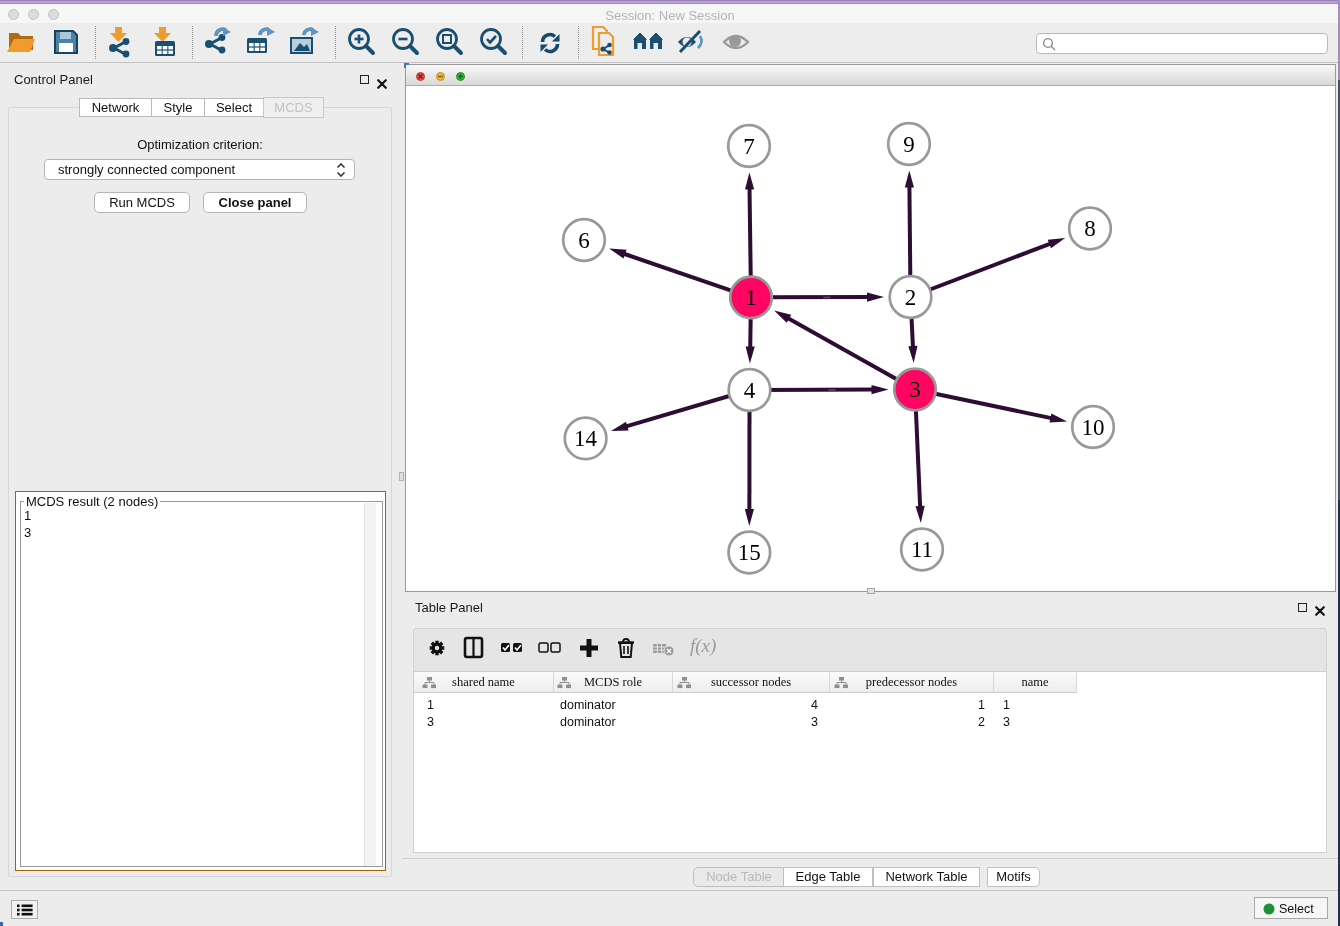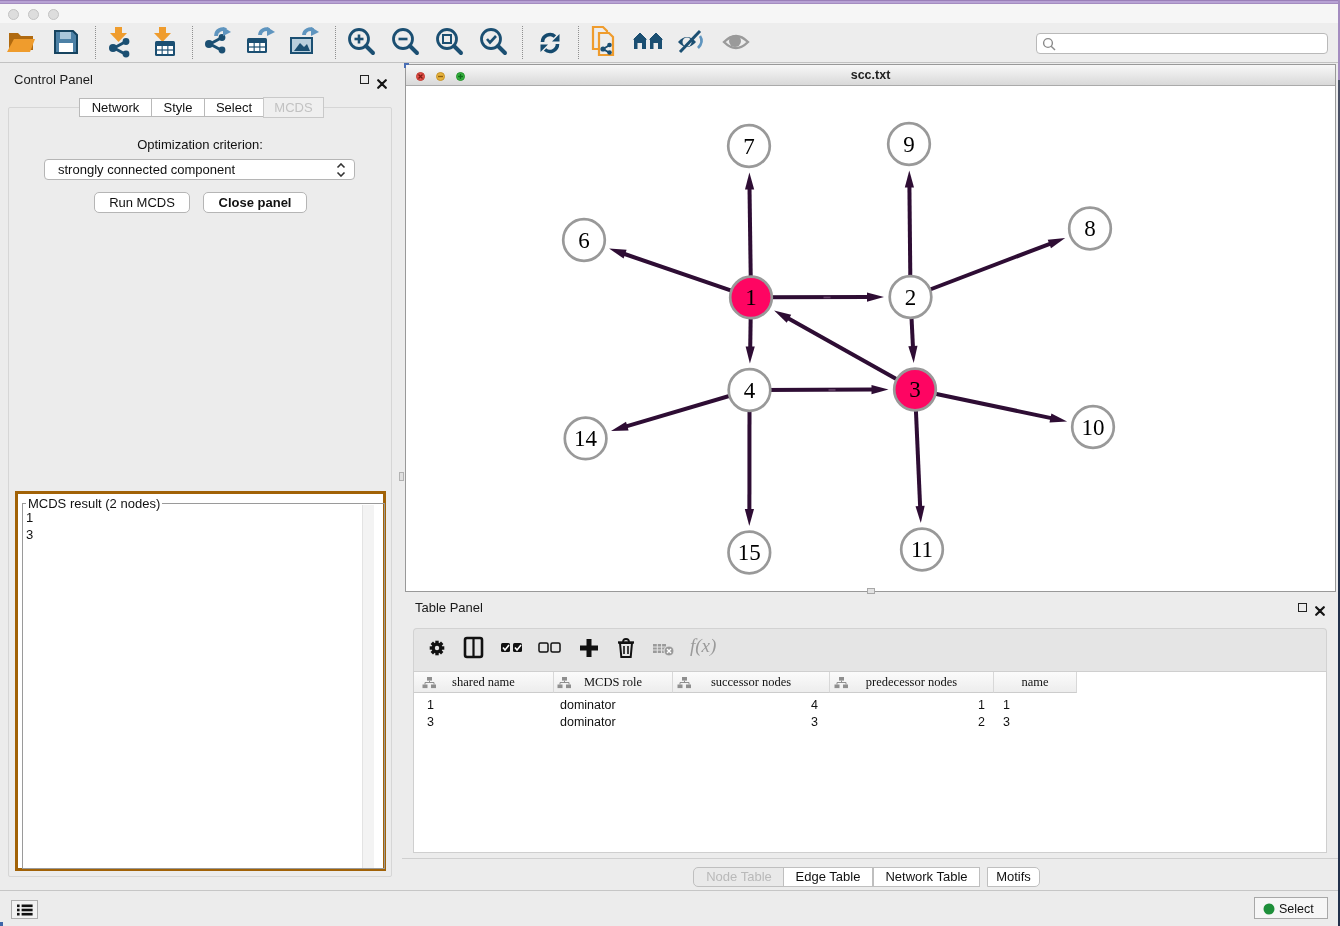--- a/index.html
+++ b/index.html
@@ -16,21 +16,21 @@
 #searchbox{position:absolute;left:1036px;top:10px;width:290px;height:19px;background:#fff;border:1px solid #b9b9b9;border-radius:4px;}
 
 #cp-title{left:14px;top:72px;font-size:13px;color:#1a1a1a;}
 #cp-max{left:360px;top:75px;width:9px;height:9px;border:1.5px solid #222;box-sizing:border-box;}
 #cp-body{left:8px;top:107px;width:384px;height:770px;background:#ececec;border:1px solid #d6d6d6;border-radius:2px;box-sizing:border-box;}
 .tabseg{position:absolute;top:98px;height:19px;background:#fff;border:1px solid #b9b9b9;box-sizing:border-box;text-align:center;font-size:13px;color:#111;line-height:18px;}
 #tab-mcds{position:absolute;top:97px;left:263px;width:61px;height:21px;background:#efefef;border:1px solid #c9c9c9;border-radius:0;box-sizing:border-box;text-align:center;font-size:13px;color:#c2c2c2;line-height:19px;}
 #opt-label{left:0px;top:137px;width:400px;text-align:center;font-size:13px;color:#111;}
 #combo{left:44px;top:159px;width:311px;height:21px;background:#fff;border:1px solid #b5b5b5;border-radius:4px;box-sizing:border-box;font-size:13px;color:#111;line-height:19px;padding-left:13px;}
 .btn{position:absolute;height:21px;background:#fff;border:1px solid #b5b5b5;border-radius:5px;box-sizing:border-box;text-align:center;font-size:13px;color:#111;line-height:19px;}
-#resultbox{left:15px;top:491px;width:371px;height:380px;background:#fff;border:3px solid #a16207;box-sizing:border-box;}
+#resultbox{left:15px;top:491px;width:371px;height:380px;background:#fff;border:1px solid #a16207;box-sizing:border-box;}
 #groupborder{position:absolute;left:4px;top:9px;width:363px;height:366px;border:1px solid #9a9a9a;box-sizing:border-box;}
 #grouplabel{position:absolute;left:8px;top:2px;background:#fff;padding:0 2px;font-size:13px;color:#111;}
 #resscroll{position:absolute;right:9px;top:11px;width:11px;height:363px;background:#f3f3f3;border-left:1px solid #e3e3e3;}
 #resnums{position:absolute;left:8px;top:16px;font-size:13px;color:#111;line-height:16.5px;}
 
 #netwin{left:405px;top:64px;width:931px;height:528px;background:#fff;border:1px solid #999;box-sizing:border-box;}
 #nettitle{position:absolute;left:0;top:0;width:100%;height:21px;background:linear-gradient(#f8f8f8,#d9d9d9);border-bottom:1px solid #aaa;box-sizing:border-box;}
 .tl{position:absolute;top:7px;width:9px;height:9px;border-radius:50%;box-sizing:border-box;}
 #net-name{position:absolute;top:3px;left:0;width:100%;text-align:center;font-size:12.5px;font-weight:bold;color:#222;}
 
@@ -49,20 +49,21 @@
 #membtn{position:absolute;left:1254px;top:6px;width:74px;height:22px;background:#f6f6f6;border:1px solid #a8a8a8;box-sizing:border-box;font-size:12.5px;color:#111;}
 #rightstrip{left:1338px;top:0;width:2px;height:80px;background:#a48cc0;}
 #rightstrip2{left:1338px;top:80px;width:2px;height:846px;background:linear-gradient(#4a4f66 0px,#4a4f66 420px,#22304b 420px,#22304b 846px);}
 </style></head>
 <body>
 <div class="abs" id="topstrip"></div>
 <div class="abs" id="titlebar">
   <div class="graydot" style="left:8px;"></div>
   <div class="graydot" style="left:28px;"></div>
   <div class="graydot" style="left:48px;"></div>
+  <div id="title-text">Session: New Session</div>
 </div>
 <div class="abs" id="toolbar">
     <div class="tsep" style="left:95px;"></div>
     <div class="tsep" style="left:192px;"></div>
     <div class="tsep" style="left:335px;"></div>
     <div class="tsep" style="left:522px;"></div>
     <div class="tsep" style="left:578px;"></div>
     <svg class="ticon" style="left:6px;top:3px;" width="32" height="32" viewBox="0 0 32 32">
       <polygon points="3,7 12,7 15,10 27,10 27,24 3,24" fill="#b06a10"></polygon>
       <polygon points="8,13 29,13 24,26 1,26" fill="#ef9c2d"></polygon>
@@ -213,21 +214,20 @@
     <div class="tl" style="left:30px;background:#e6b33c;border:1px solid #c79329;">
         <svg width="7" height="7" viewBox="0 0 7 7" style="position:absolute;left:0;top:0;">
           <path d="M1,3.5 h5" stroke="#8e5f10" stroke-width="1.4"></path>
         </svg>
       </div>
     <div class="tl" style="left:50px;background:#37b33f;border:1px solid #26912f;">
         <svg width="7" height="7" viewBox="0 0 7 7" style="position:absolute;left:0;top:0;">
           <path d="M3.5,1 v5 M1,3.5 h5" stroke="#0f6e1c" stroke-width="1.4"></path>
         </svg>
       </div>
-    <div id="net-name">scc.txt</div>
   </div>
   <svg id="graph" style="position:absolute;left:0;top:21px;" width="929" height="505" viewBox="0 1 929 505">
       <line x1="345.0" y1="212.4" x2="343.5" y2="102.5" stroke="#2e0d34" stroke-width="4"></line>
       <polygon points="343.4,87.5 348.2,104.4 339.0,104.6" fill="#2e0d34"></polygon>
       <line x1="345.0" y1="212.4" x2="217.2" y2="168.5" stroke="#2e0d34" stroke-width="4"></line>
       <polygon points="203.1,163.6 220.6,164.8 217.6,173.5" fill="#2e0d34"></polygon>
       <line x1="345.0" y1="212.4" x2="463.0" y2="212.1" stroke="#2e0d34" stroke-width="4"></line>
       <polygon points="478.0,212.1 461.0,216.7 461.0,207.5" fill="#2e0d34"></polygon>
       <line x1="345.0" y1="212.4" x2="344.2" y2="263.5" stroke="#2e0d34" stroke-width="4"></line>
       <polygon points="343.9,278.5 339.6,261.4 348.8,261.6" fill="#2e0d34"></polygon>

